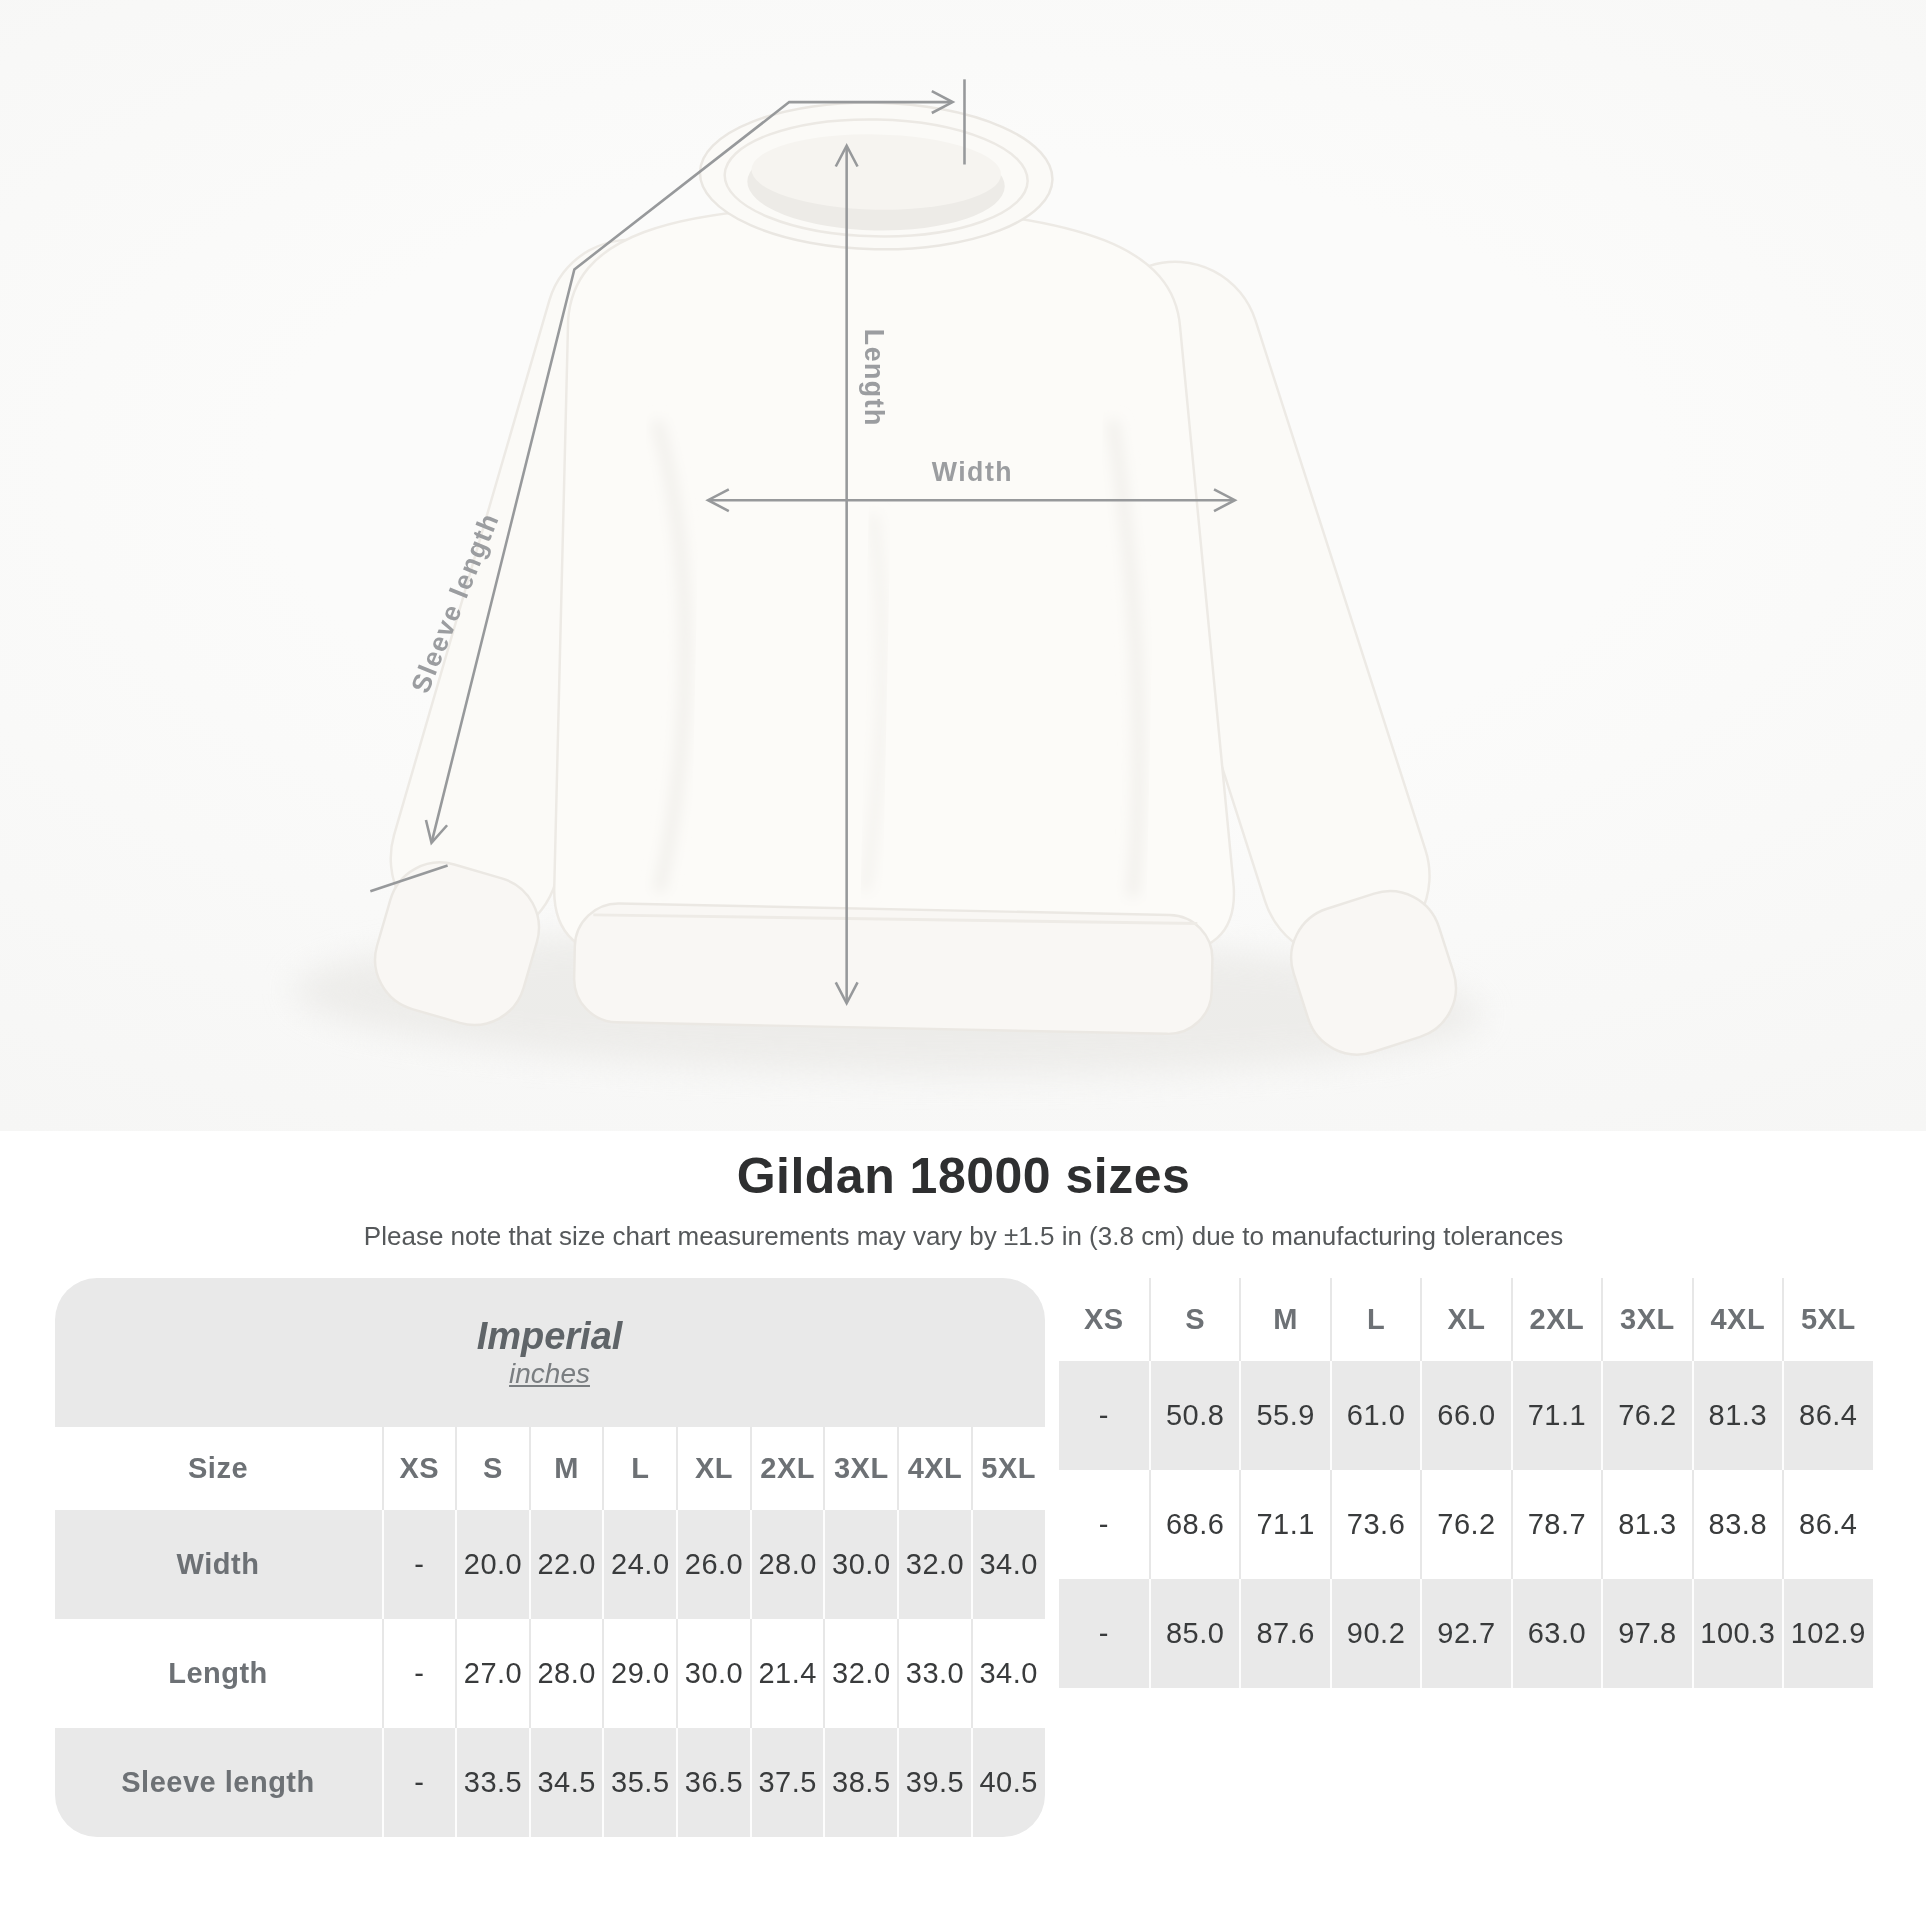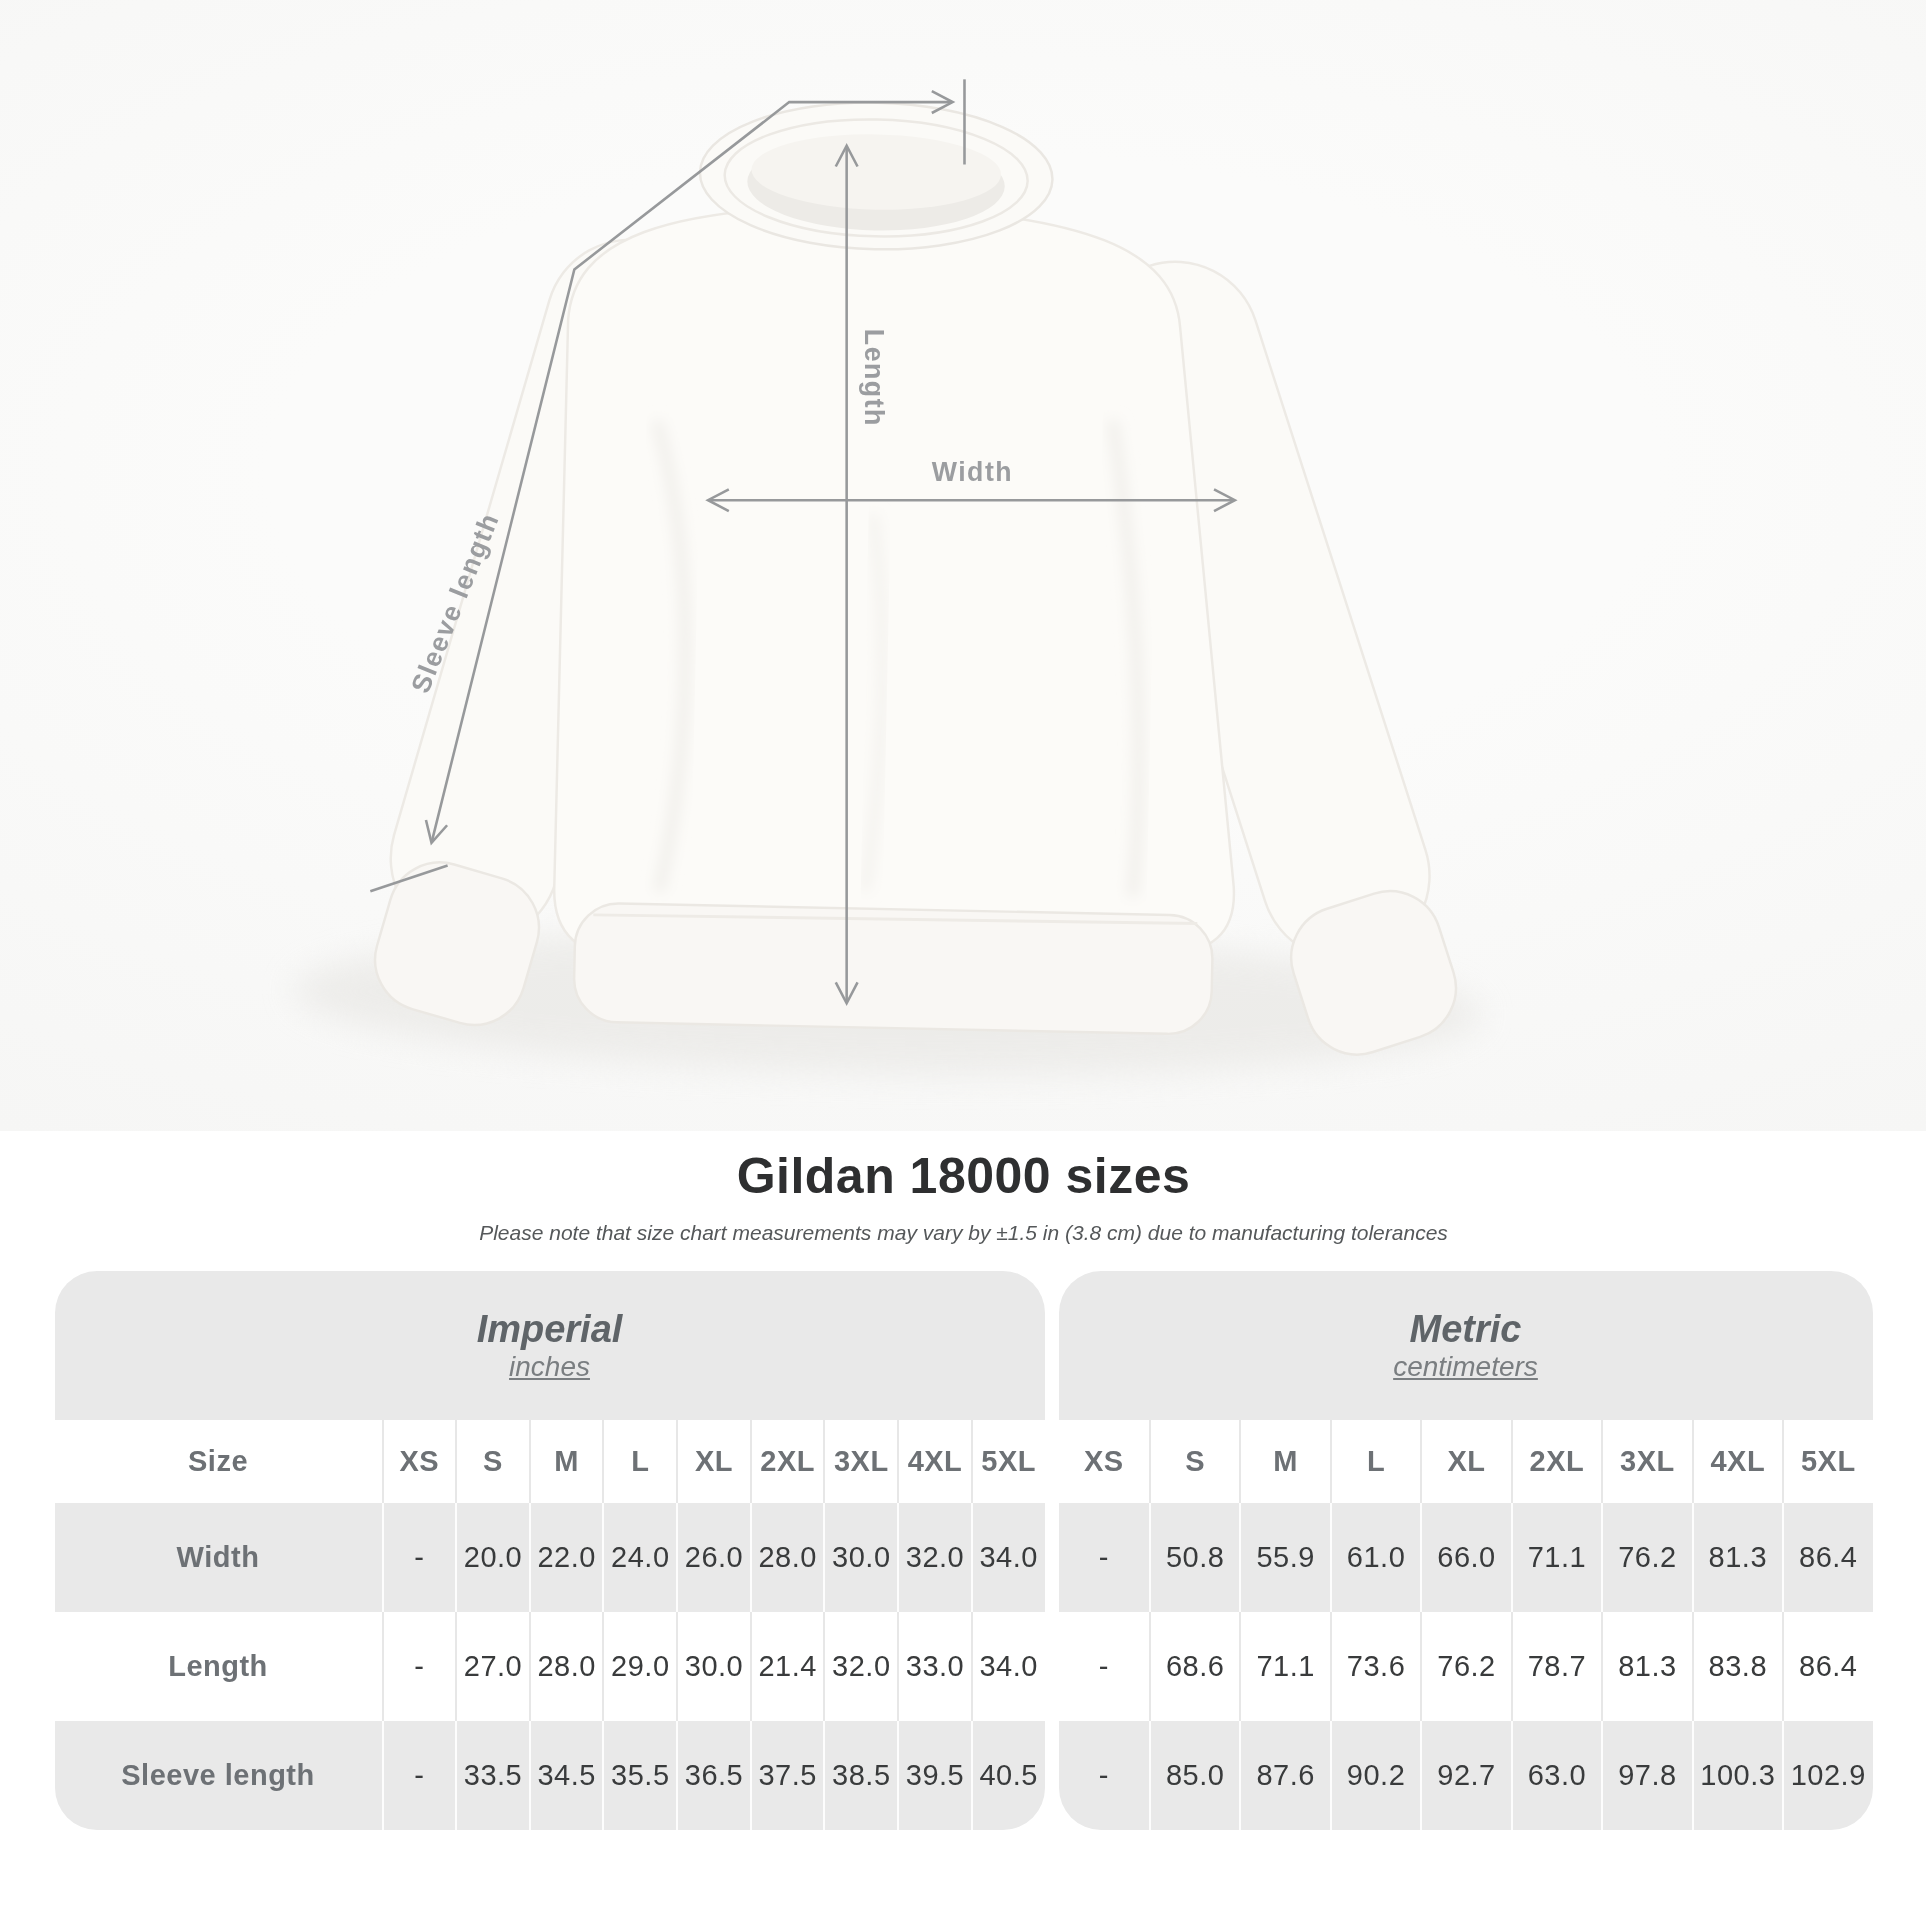--- a/index.html
+++ b/index.html
@@ -30,22 +30,21 @@
   .heading { text-align: center; }
   .page-title {
     margin-top: 16px;
     font-size: 50px;
     font-weight: bold;
     color: #2e2f30;
     letter-spacing: 0.5px;
   }
   .size-note {
     margin-top: 16px;
-    font-size: 21px;
-    font-style: italic;
+    font-size: 26px;
     color: #55585a;
   }
 
   
   .size-table {
     width: 1818px;
     margin: 26px auto 0 auto;
     display: flex;
     gap: 14px;
   }
@@ -201,24 +200,20 @@
           <div class="cell sep">36.5</div>
           <div class="cell sep">37.5</div>
           <div class="cell sep">38.5</div>
           <div class="cell sep">39.5</div>
           <div class="cell sep">40.5</div>
         </div>
       </div>
   </section>
 
   <section class="panel right">
-    <header class="phead">
-      <div class="ph-label">Metric</div>
-      <div class="ph-unit">centimeters</div>
-    </header>
     <div>
         <div class="trow size white">
           <div class="cell head">XS</div>
           <div class="cell head sep">S</div>
           <div class="cell head sep">M</div>
           <div class="cell head sep">L</div>
           <div class="cell head sep">XL</div>
           <div class="cell head sep">2XL</div>
           <div class="cell head sep">3XL</div>
           <div class="cell head sep">4XL</div>

